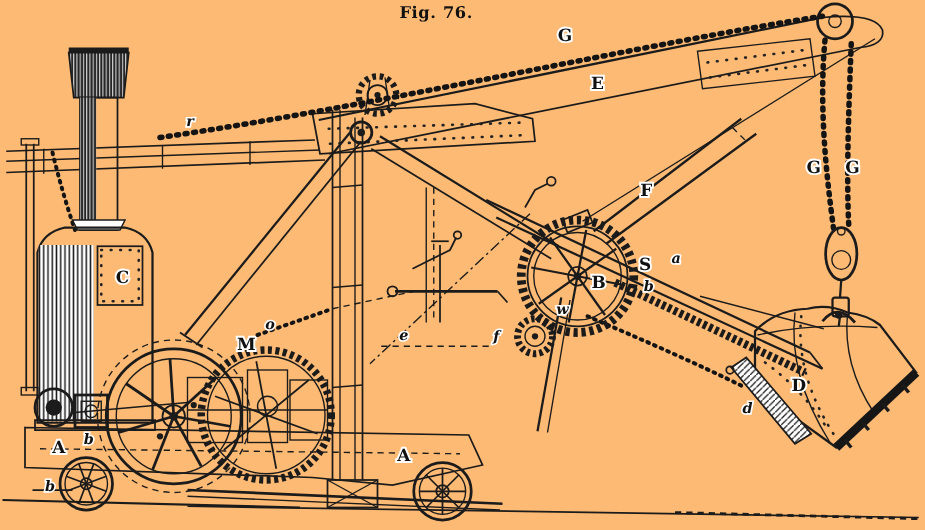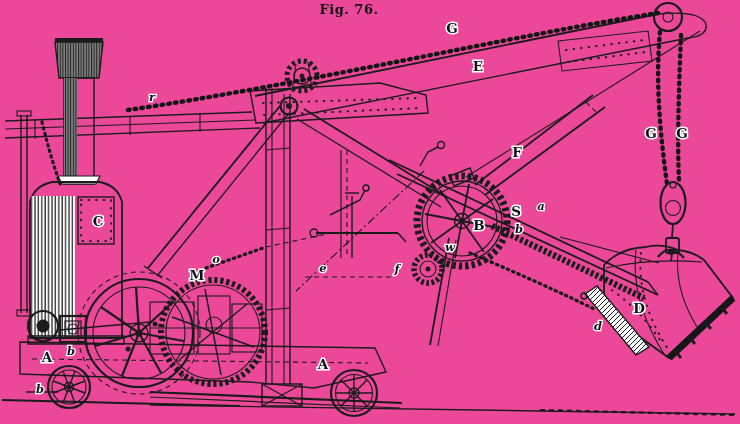--- a/index.html
+++ b/index.html
@@ -1,19 +1,19 @@
 <!DOCTYPE html>
 <html><head>
 <meta charset="utf-8">
 <style>
   html,body{margin:0;padding:0;background:#ffffff;}
   .stage{
     position:relative;
     width:740px;height:424px;
-    background:#ec4899;
+    background:#fdba74;
     overflow:hidden;
     font-family:"DejaVu Serif", serif;
     text-align:right;
   }
   svg{display:block;}
   
   .s1{fill:none;stroke:#1b1b1b;stroke-width:1.1;}
   .s13{fill:none;stroke:#1b1b1b;stroke-width:1.4;}
   .s18{fill:none;stroke:#1b1b1b;stroke-width:1.8;}
   .s2{fill:none;stroke:#1b1b1b;stroke-width:2.2;}

